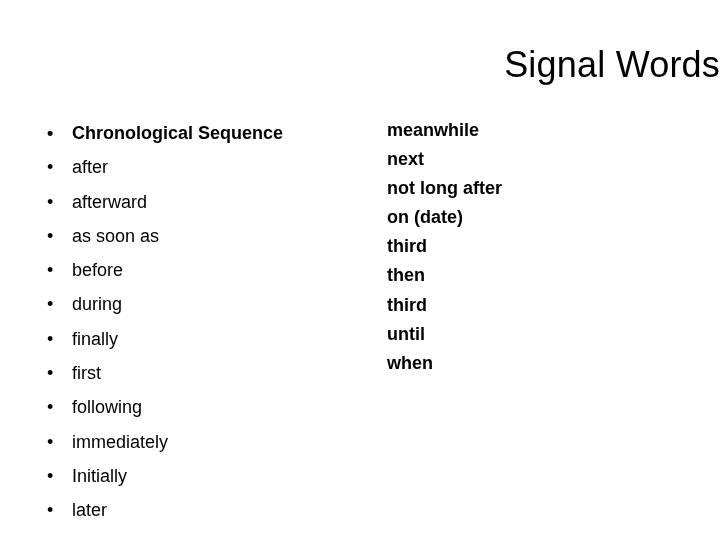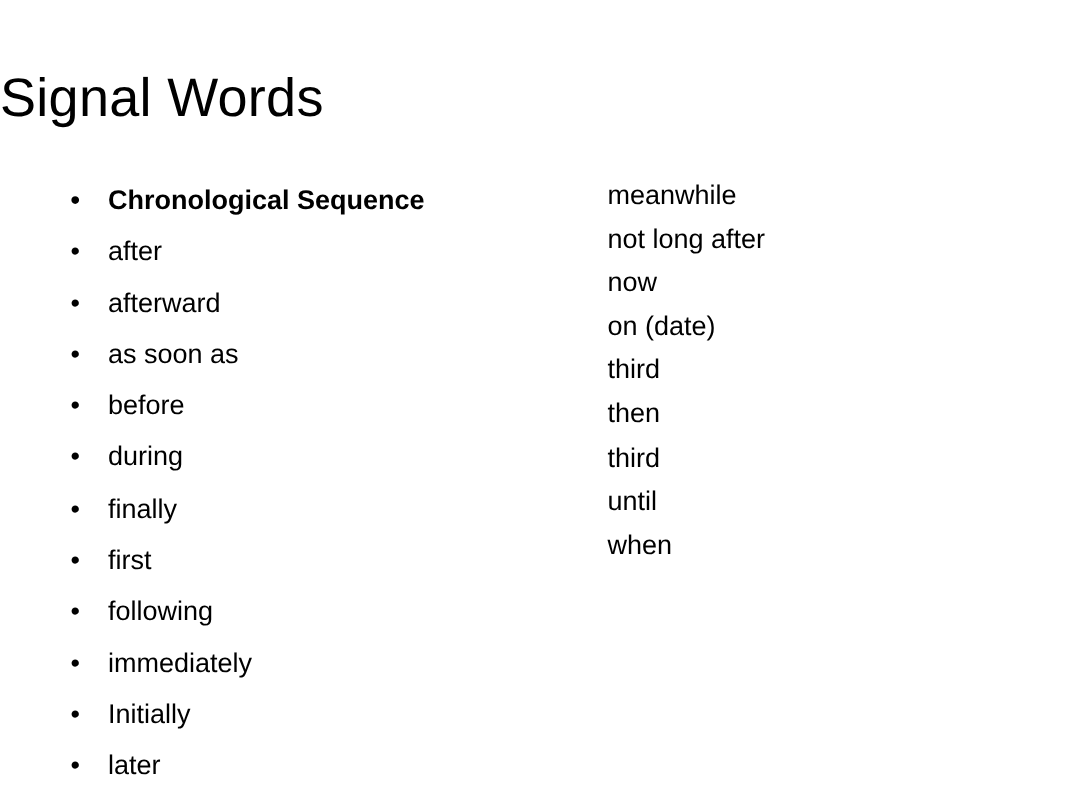--- a/index.html
+++ b/index.html
@@ -19,44 +19,45 @@
     width: 720px;
     height: 540px;
     background: #ffffff;
     box-sizing: border-box;
   }
   .slide-title {
     position: absolute;
     top: 44px;
     left: 0;
     width: 720px;
-    text-align: left;
+    text-align: right;
     font-size: 36px;
     line-height: 42px;
     font-weight: 400;
     color: #000000;
     letter-spacing: 0.2px;
   }
   .columns {
     position: absolute;
     top: 116px;
     left: 0;
     width: 720px;
   }
   .col-left {
     position: absolute;
     left: 40px;
     top: 0;
     width: 340px;
   }
   .col-right {
     position: absolute;
-    left: 405px;
+    left: 387px;
     top: 0;
     width: 290px;
+    font-weight: bold;
   }
   ul.bullets {
     list-style: none;
     margin: 0;
     padding: 0;
   }
   ul.bullets li {
     position: relative;
     padding-left: 32px;
     font-size: 18px;
@@ -154,24 +155,24 @@
         </li>
       </ul>
     </div>
 
     <div class="col-right">
       <ul class="plain">
         <li>
           <span class="item-text">meanwhile</span>
         </li>
         <li>
-          <span class="item-text">not long after</span>
+          <span class="item-text">next</span>
         </li>
         <li>
-          <span class="item-text">now</span>
+          <span class="item-text">not long after</span>
         </li>
         <li>
           <span class="item-text">on (date)</span>
         </li>
         <li>
           <span class="item-text">third</span>
         </li>
         <li>
           <span class="item-text">then</span>
         </li>

